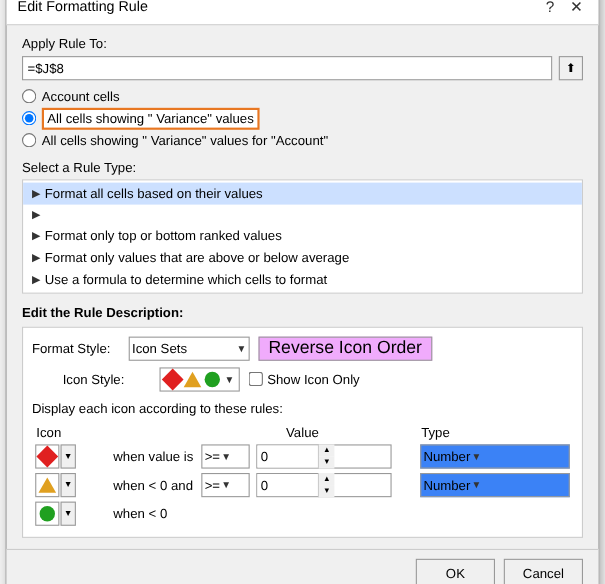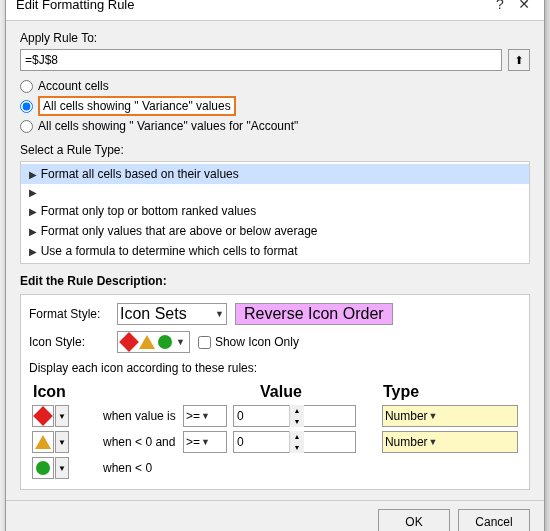--- a/index.html
+++ b/index.html
@@ -147,39 +147,40 @@
       padding: 0 2px;
       display: flex;
       align-items: center;
       gap: 2px;
       cursor: pointer;
       min-width: 110px;
       position: relative;
     }
     .select-text {
       flex: 1;
-      font-size: 16px;
+      font-size: 12px;
     }
     .select-arrow {
       font-size: 9px;
       color: #333;
     }
     .reverse-btn {
       height: 22px;
       border: 1px solid #999;
       background: #f0abfc;
       padding: 0 8px;
       cursor: pointer;
       font-size: 16px;
     }
     .icon-style-row {
       display: flex;
       align-items: center;
       gap: 8px;
       margin-bottom: 8px;
+      margin-left: 28px;
     }
     .icon-style-label {
       width: 80px;
       font-size: 12px;
     }
     .icon-style-select {
       display: flex;
       align-items: center;
       border: 1px solid #999;
       background: #fff;
@@ -201,22 +202,22 @@
     }
     .display-rules-label {
       font-size: 12px;
       margin-bottom: 6px;
     }
     .rules-table {
       width: 100%;
       border-collapse: collapse;
     }
     .rules-table th {
-      font-size: 16px;
-      font-weight: bold;
+      font-size: 12px;
+      font-weight: normal;
       text-align: left;
       padding: 2px 4px;
       color: #000;
     }
     .rules-table td {
       padding: 2px 3px;
       vertical-align: middle;
     }
     .icon-cell {
       display: flex;
@@ -286,21 +287,21 @@
       background: #f0f0f0;
       display: flex;
       align-items: center;
       justify-content: center;
       font-size: 7px;
       cursor: pointer;
     }
     .type-select {
       height: 22px;
       border: 1px solid #999;
-      background: #fef9c3;
+      background: #3b82f6;
       font-size: 12px;
       display: flex;
       align-items: center;
       padding: 0 2px;
       gap: 1px;
       cursor: pointer;
       min-width: 80px;
       text-align: center;
     }
     .dialog-footer {

